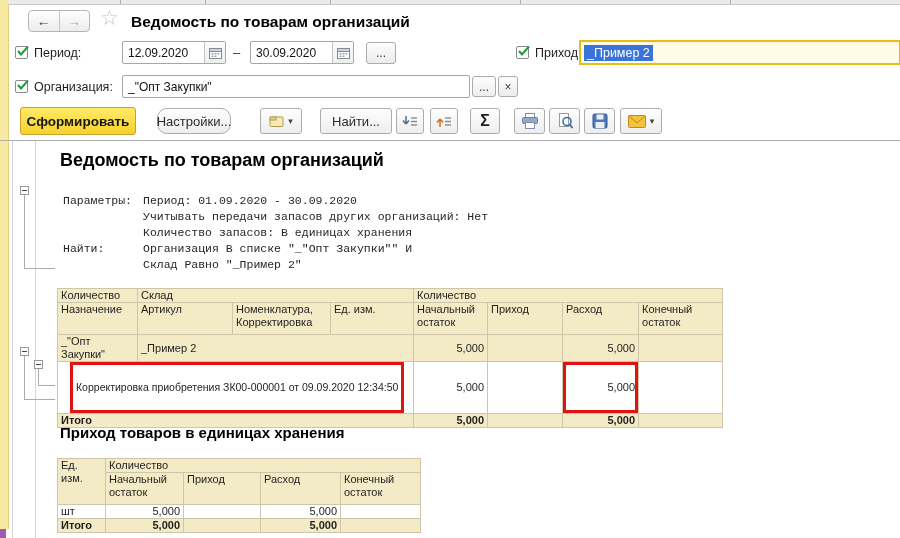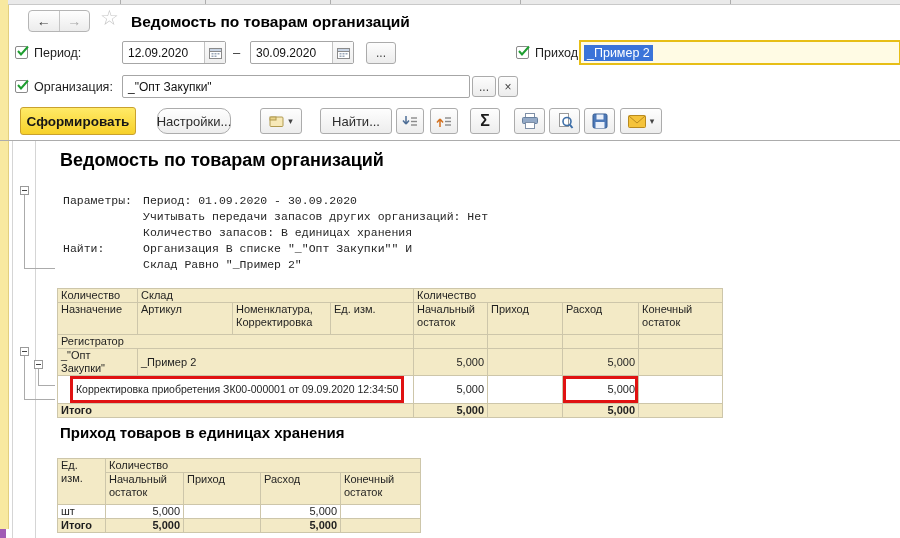--- a/index.html
+++ b/index.html
@@ -58,21 +58,21 @@
 
   
   table.rep{position:absolute;border-collapse:collapse;table-layout:fixed;font-size:11px;color:#1F1F1F;}
   table.rep td{border:1px solid #CDC6AA;padding:0 3px;height:14px;line-height:13px;overflow:hidden;box-sizing:border-box;}
   td.b{background:#F3EAC6;}
   td.w{background:#fff;}
   td.num{text-align:right;}
   td.vt{vertical-align:top;}
   tr.hdr2 td{height:32px;}
   tr.total td{font-weight:bold;}
-  .redbox{display:inline-block;border:3px solid #E01212;padding:4px 3px;margin-left:9px;white-space:nowrap;font-size:10.5px;line-height:13px;}
+  .redbox{display:inline-block;border:3px solid #E01212;padding:16px 3px;margin-left:9px;white-space:nowrap;font-size:10.5px;line-height:13px;}
   .red-cell{box-shadow:inset 0 0 0 3px #E01212;}
   #main-table{left:57px;top:288px;width:665px;}
   #sum-table{left:57px;top:458px;width:363px;}
 </style>
 </head>
 <body>
 
 <div id="app">
 
   <div class="left-strip"></div>
@@ -267,27 +267,20 @@
       <td class="b vt">Назначение</td>
       <td class="b vt">Артикул</td>
       <td class="b vt">Номенклатура, Корректировка</td>
       <td class="b vt">Ед. изм.</td>
       <td class="b vt">Начальный остаток</td>
       <td class="b vt">Приход</td>
       <td class="b vt">Расход</td>
       <td class="b vt">Конечный остаток</td>
     </tr>
     <tr>
-      <td class="b" colspan="4">Регистратор</td>
-      <td class="b"></td>
-      <td class="b"></td>
-      <td class="b"></td>
-      <td class="b"></td>
-    </tr>
-    <tr>
       <td class="b">_"Опт Закупки"</td>
       <td class="b" colspan="3">_Пример 2</td>
       <td class="b num">5,000</td>
       <td class="b"></td>
       <td class="b num">5,000</td>
       <td class="b"></td>
     </tr>
     <tr>
       <td class="w" colspan="4" style="height:20px;">
         <span class="redbox">Корректировка приобретения ЗК00-000001 от 09.09.2020 12:34:50</span>

